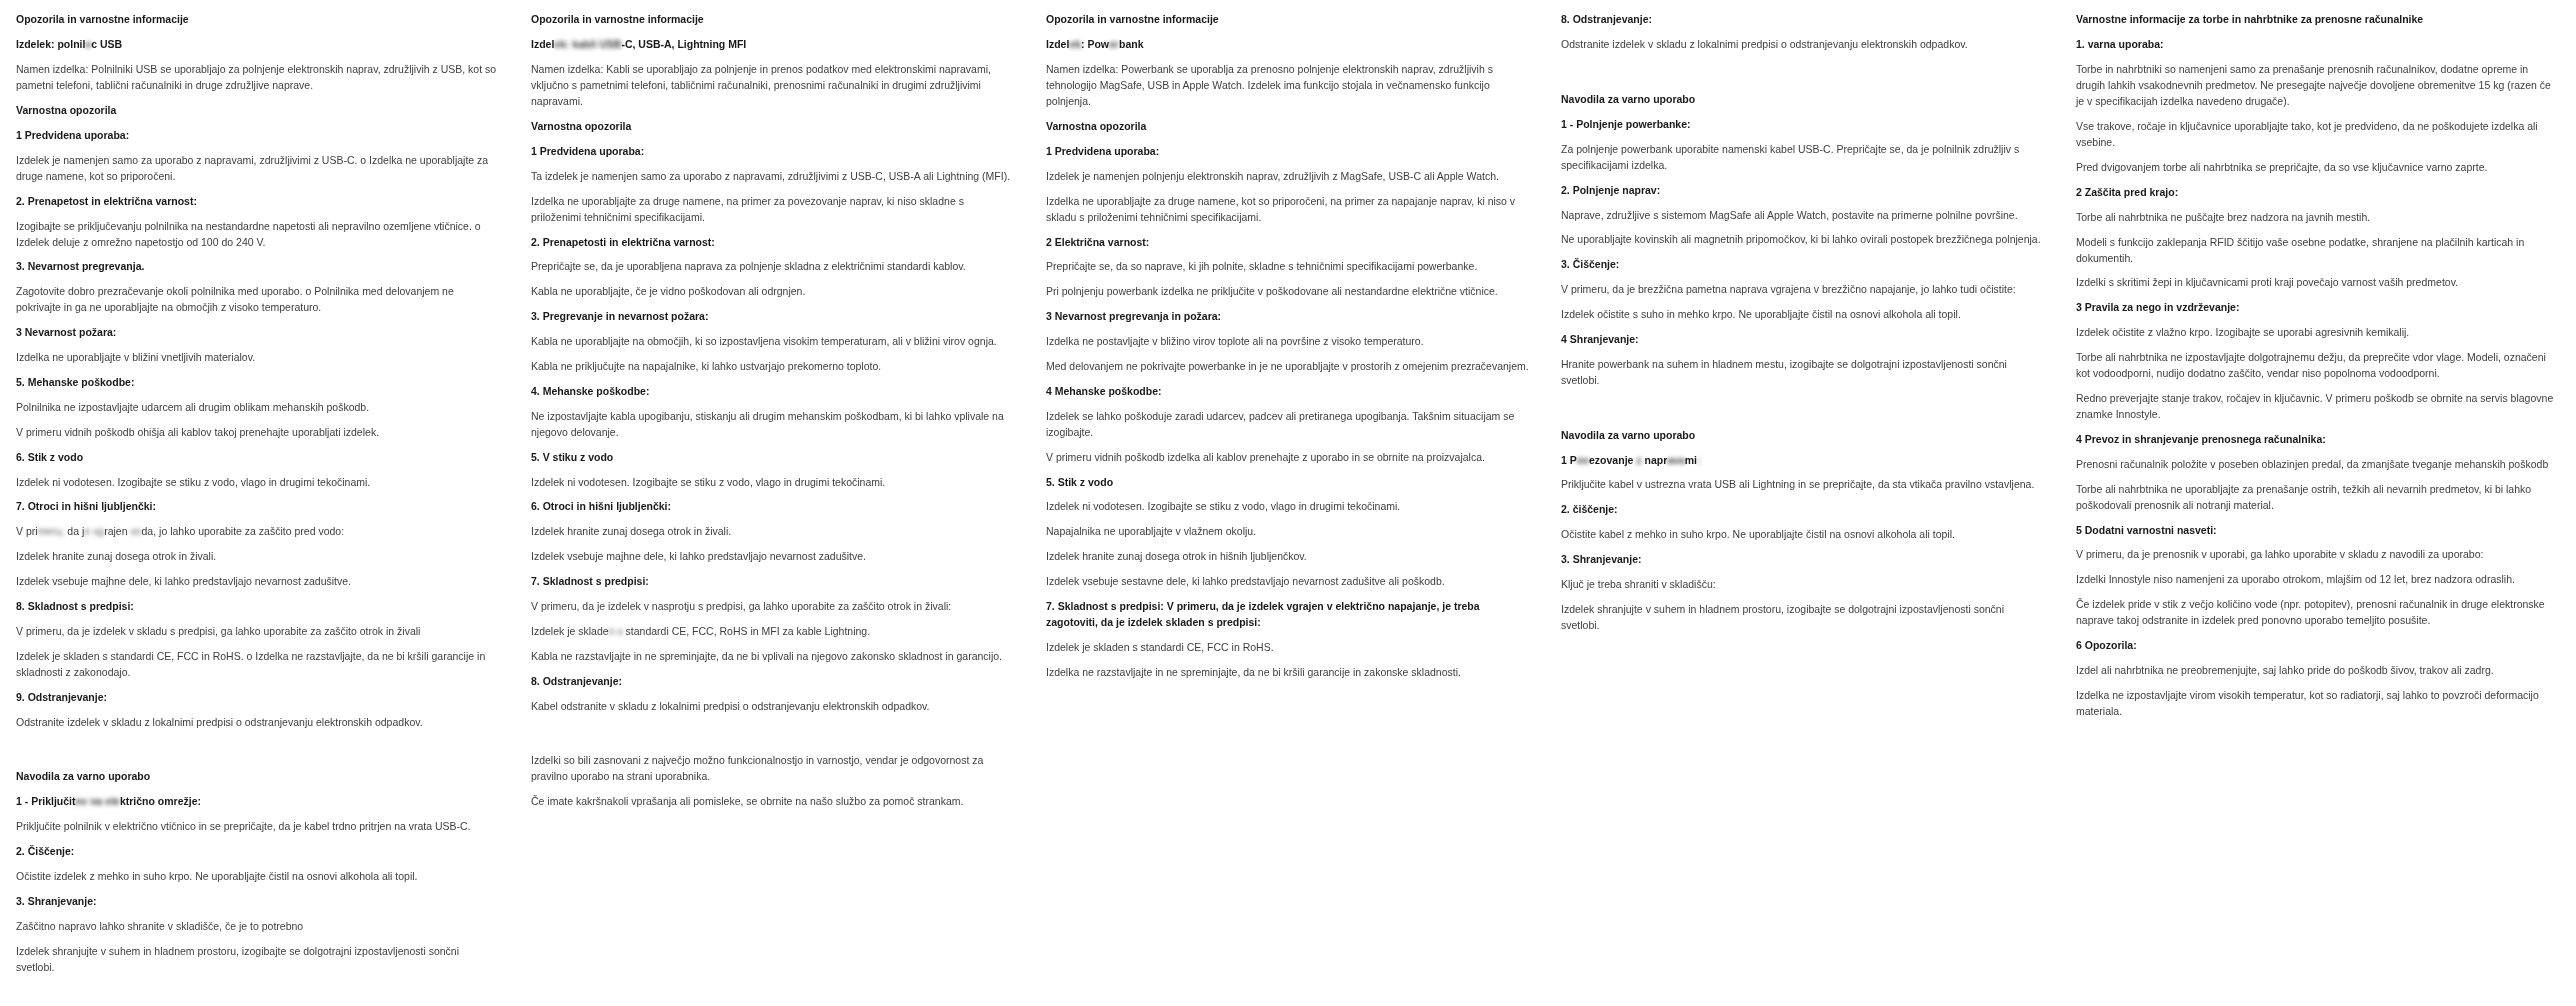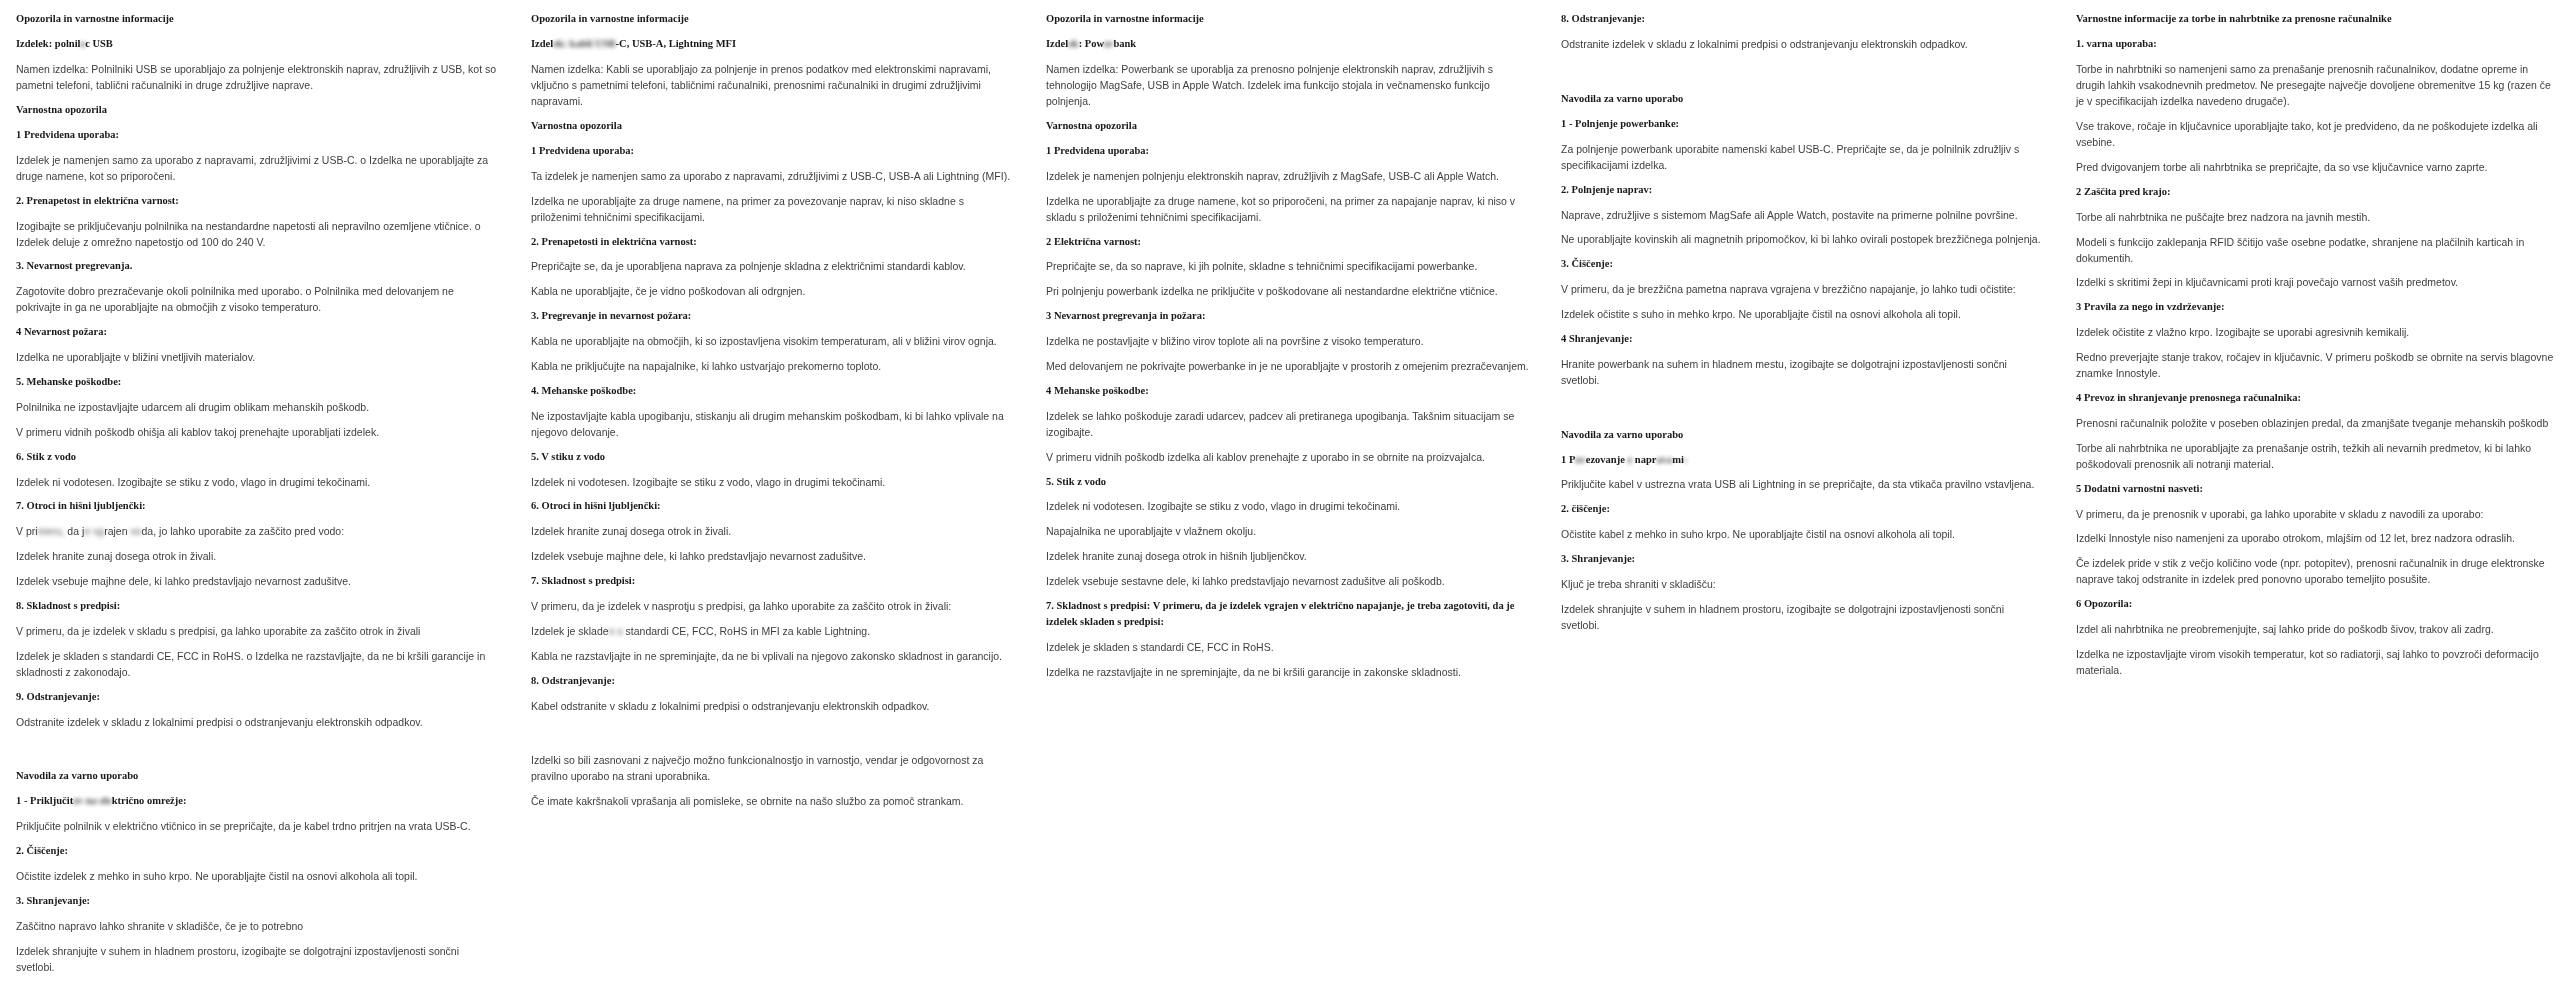--- a/index.html
+++ b/index.html
@@ -12,41 +12,41 @@
     box-sizing:border-box;
     width:2576px;
   }
   .col{
     font-size:10.5px;
     line-height:16px;
     color:#3e3e3e;
     -webkit-font-smoothing:antialiased;
   }
   .b{margin:0 0 8.9px 0;}
-  .hd{font-weight:bold;color:#191919;font-family:Liberation Serif, serif;}
+  .hd{font-weight:bold;color:#191919;}
   .pg{font-weight:normal;}
   .sp{height:21px;}
   .blur{filter:blur(1.9px);opacity:.85;}
 </style>
 </head>
 <body>
 
 <main class="doc">
   <section class="col">
       <div class="b hd"><span>Opozorila in varnostne informacije</span></div>
       <div class="b hd"><span>Izdelek: polnil</span><span class="blur">e</span><span>c USB</span></div>
       <div class="b pg"><span>Namen izdelka: Polnilniki USB se uporabljajo za polnjenje elektronskih naprav, združljivih z USB, kot so pametni telefoni, tablični računalniki in druge združljive naprave.</span></div>
       <div class="b hd"><span>Varnostna opozorila</span></div>
       <div class="b hd"><span>1 Predvidena uporaba:</span></div>
       <div class="b pg"><span>Izdelek je namenjen samo za uporabo z napravami, združljivimi z USB-C. o Izdelka ne uporabljajte za druge namene, kot so priporočeni.</span></div>
       <div class="b hd"><span>2. Prenapetost in električna varnost:</span></div>
       <div class="b pg"><span>Izogibajte se priključevanju polnilnika na nestandardne napetosti ali nepravilno ozemljene vtičnice. o Izdelek deluje z omrežno napetostjo od 100 do 240 V.</span></div>
       <div class="b hd"><span>3. Nevarnost pregrevanja.</span></div>
       <div class="b pg"><span>Zagotovite dobro prezračevanje okoli polnilnika med uporabo. o Polnilnika med delovanjem ne pokrivajte in ga ne uporabljajte na območjih z visoko temperaturo.</span></div>
-      <div class="b hd"><span>4 Nevarnost požara:</span></div>
+      <div class="b hd"><span>3 Nevarnost požara:</span></div>
       <div class="b pg"><span>Izdelka ne uporabljajte v bližini vnetljivih materialov.</span></div>
       <div class="b hd"><span>5. Mehanske poškodbe:</span></div>
       <div class="b pg"><span>Polnilnika ne izpostavljajte udarcem ali drugim oblikam mehanskih poškodb.</span></div>
       <div class="b pg"><span>V primeru vidnih poškodb ohišja ali kablov takoj prenehajte uporabljati izdelek.</span></div>
       <div class="b hd"><span>6. Stik z vodo</span></div>
       <div class="b pg"><span>Izdelek ni vodotesen. Izogibajte se stiku z vodo, vlago in drugimi tekočinami.</span></div>
       <div class="b hd"><span>7. Otroci in hišni ljubljenčki:</span></div>
       <div class="b pg"><span>V pri</span><span class="blur">meru, </span><span>da j</span><span class="blur">e vg</span><span>rajen</span><span class="blur"> vo</span><span>da, jo lahko uporabite za zaščito pred vodo:</span></div>
       <div class="b pg"><span>Izdelek hranite zunaj dosega otrok in živali.</span></div>
       <div class="b pg"><span>Izdelek vsebuje majhne dele, ki lahko predstavljajo nevarnost zadušitve.</span></div>
@@ -152,20 +152,21 @@
       <div class="b hd"><span>1. varna uporaba:</span></div>
       <div class="b pg"><span>Torbe in nahrbtniki so namenjeni samo za prenašanje prenosnih računalnikov, dodatne opreme in drugih lahkih vsakodnevnih predmetov. Ne presegajte največje dovoljene obremenitve 15 kg (razen če je v specifikacijah izdelka navedeno drugače).</span></div>
       <div class="b pg"><span>Vse trakove, ročaje in ključavnice uporabljajte tako, kot je predvideno, da ne poškodujete izdelka ali vsebine.</span></div>
       <div class="b pg"><span>Pred dvigovanjem torbe ali nahrbtnika se prepričajte, da so vse ključavnice varno zaprte.</span></div>
       <div class="b hd"><span>2 Zaščita pred krajo:</span></div>
       <div class="b pg"><span>Torbe ali nahrbtnika ne puščajte brez nadzora na javnih mestih.</span></div>
       <div class="b pg"><span>Modeli s funkcijo zaklepanja RFID ščitijo vaše osebne podatke, shranjene na plačilnih karticah in dokumentih.</span></div>
       <div class="b pg"><span>Izdelki s skritimi žepi in ključavnicami proti kraji povečajo varnost vaših predmetov.</span></div>
       <div class="b hd"><span>3 Pravila za nego in vzdrževanje:</span></div>
       <div class="b pg"><span>Izdelek očistite z vlažno krpo. Izogibajte se uporabi agresivnih kemikalij.</span></div>
+      <div class="b pg"><span>Torbe ali nahrbtnika ne izpostavljajte dolgotrajnemu dežju, da preprečite vdor vlage. Modeli, označeni kot vodoodporni, nudijo dodatno zaščito, vendar niso popolnoma vodoodporni.</span></div>
       <div class="b pg"><span>Redno preverjajte stanje trakov, ročajev in ključavnic. V primeru poškodb se obrnite na servis blagovne znamke Innostyle.</span></div>
       <div class="b hd"><span>4 Prevoz in shranjevanje prenosnega računalnika:</span></div>
       <div class="b pg"><span>Prenosni računalnik položite v poseben oblazinjen predal, da zmanjšate tveganje mehanskih poškodb</span></div>
       <div class="b pg"><span>Torbe ali nahrbtnika ne uporabljajte za prenašanje ostrih, težkih ali nevarnih predmetov, ki bi lahko poškodovali prenosnik ali notranji material.</span></div>
       <div class="b hd"><span>5 Dodatni varnostni nasveti:</span></div>
       <div class="b pg"><span>V primeru, da je prenosnik v uporabi, ga lahko uporabite v skladu z navodili za uporabo:</span></div>
       <div class="b pg"><span>Izdelki Innostyle niso namenjeni za uporabo otrokom, mlajšim od 12 let, brez nadzora odraslih.</span></div>
       <div class="b pg"><span>Če izdelek pride v stik z večjo količino vode (npr. potopitev), prenosni računalnik in druge elektronske naprave takoj odstranite in izdelek pred ponovno uporabo temeljito posušite.</span></div>
       <div class="b hd"><span>6 Opozorila:</span></div>
       <div class="b pg"><span>Izdel ali nahrbtnika ne preobremenjujte, saj lahko pride do poškodb šivov, trakov ali zadrg.</span></div>

